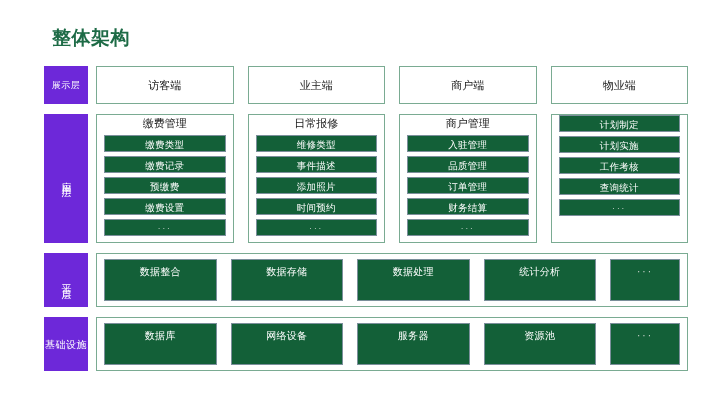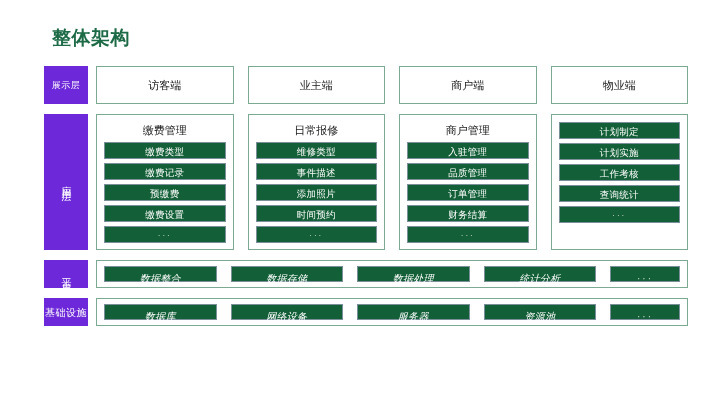--- a/index.html
+++ b/index.html
@@ -93,21 +93,21 @@
     color: #1a1a1a;
     box-sizing: border-box;
   }
 
   
   .app-panel {
     flex: 1 1 0;
     border: 1px solid #7aab92;
     background: #ffffff;
     box-sizing: border-box;
-    padding: 7px 7px 6px 7px;
+    padding: 0 7px 6px 7px;
     display: flex;
     flex-direction: column;
   }
   .app-panel-title {
     text-align: center;
     font-size: 11px;
     color: #1a1a1a;
     margin: 1px 0 4px 0;
   }
   .chip {
@@ -135,24 +135,23 @@
     border: 1px solid #7aab92;
     background: #ffffff;
     box-sizing: border-box;
     padding: 5px 7px;
     display: flex;
     gap: 14px;
   }
   .flat-panel .chip {
     flex: 1 1 0;
     margin-bottom: 0;
-    height: 16px;
+    height: 42px;
     line-height: 24px;
     font-size: 10px;
-    font-style: italic;
   }
   .flat-panel .chip.small {
     flex: 0 0 70px;
   }
 </style>
 </head>
 <body>
 
 <div class="slide">
 

